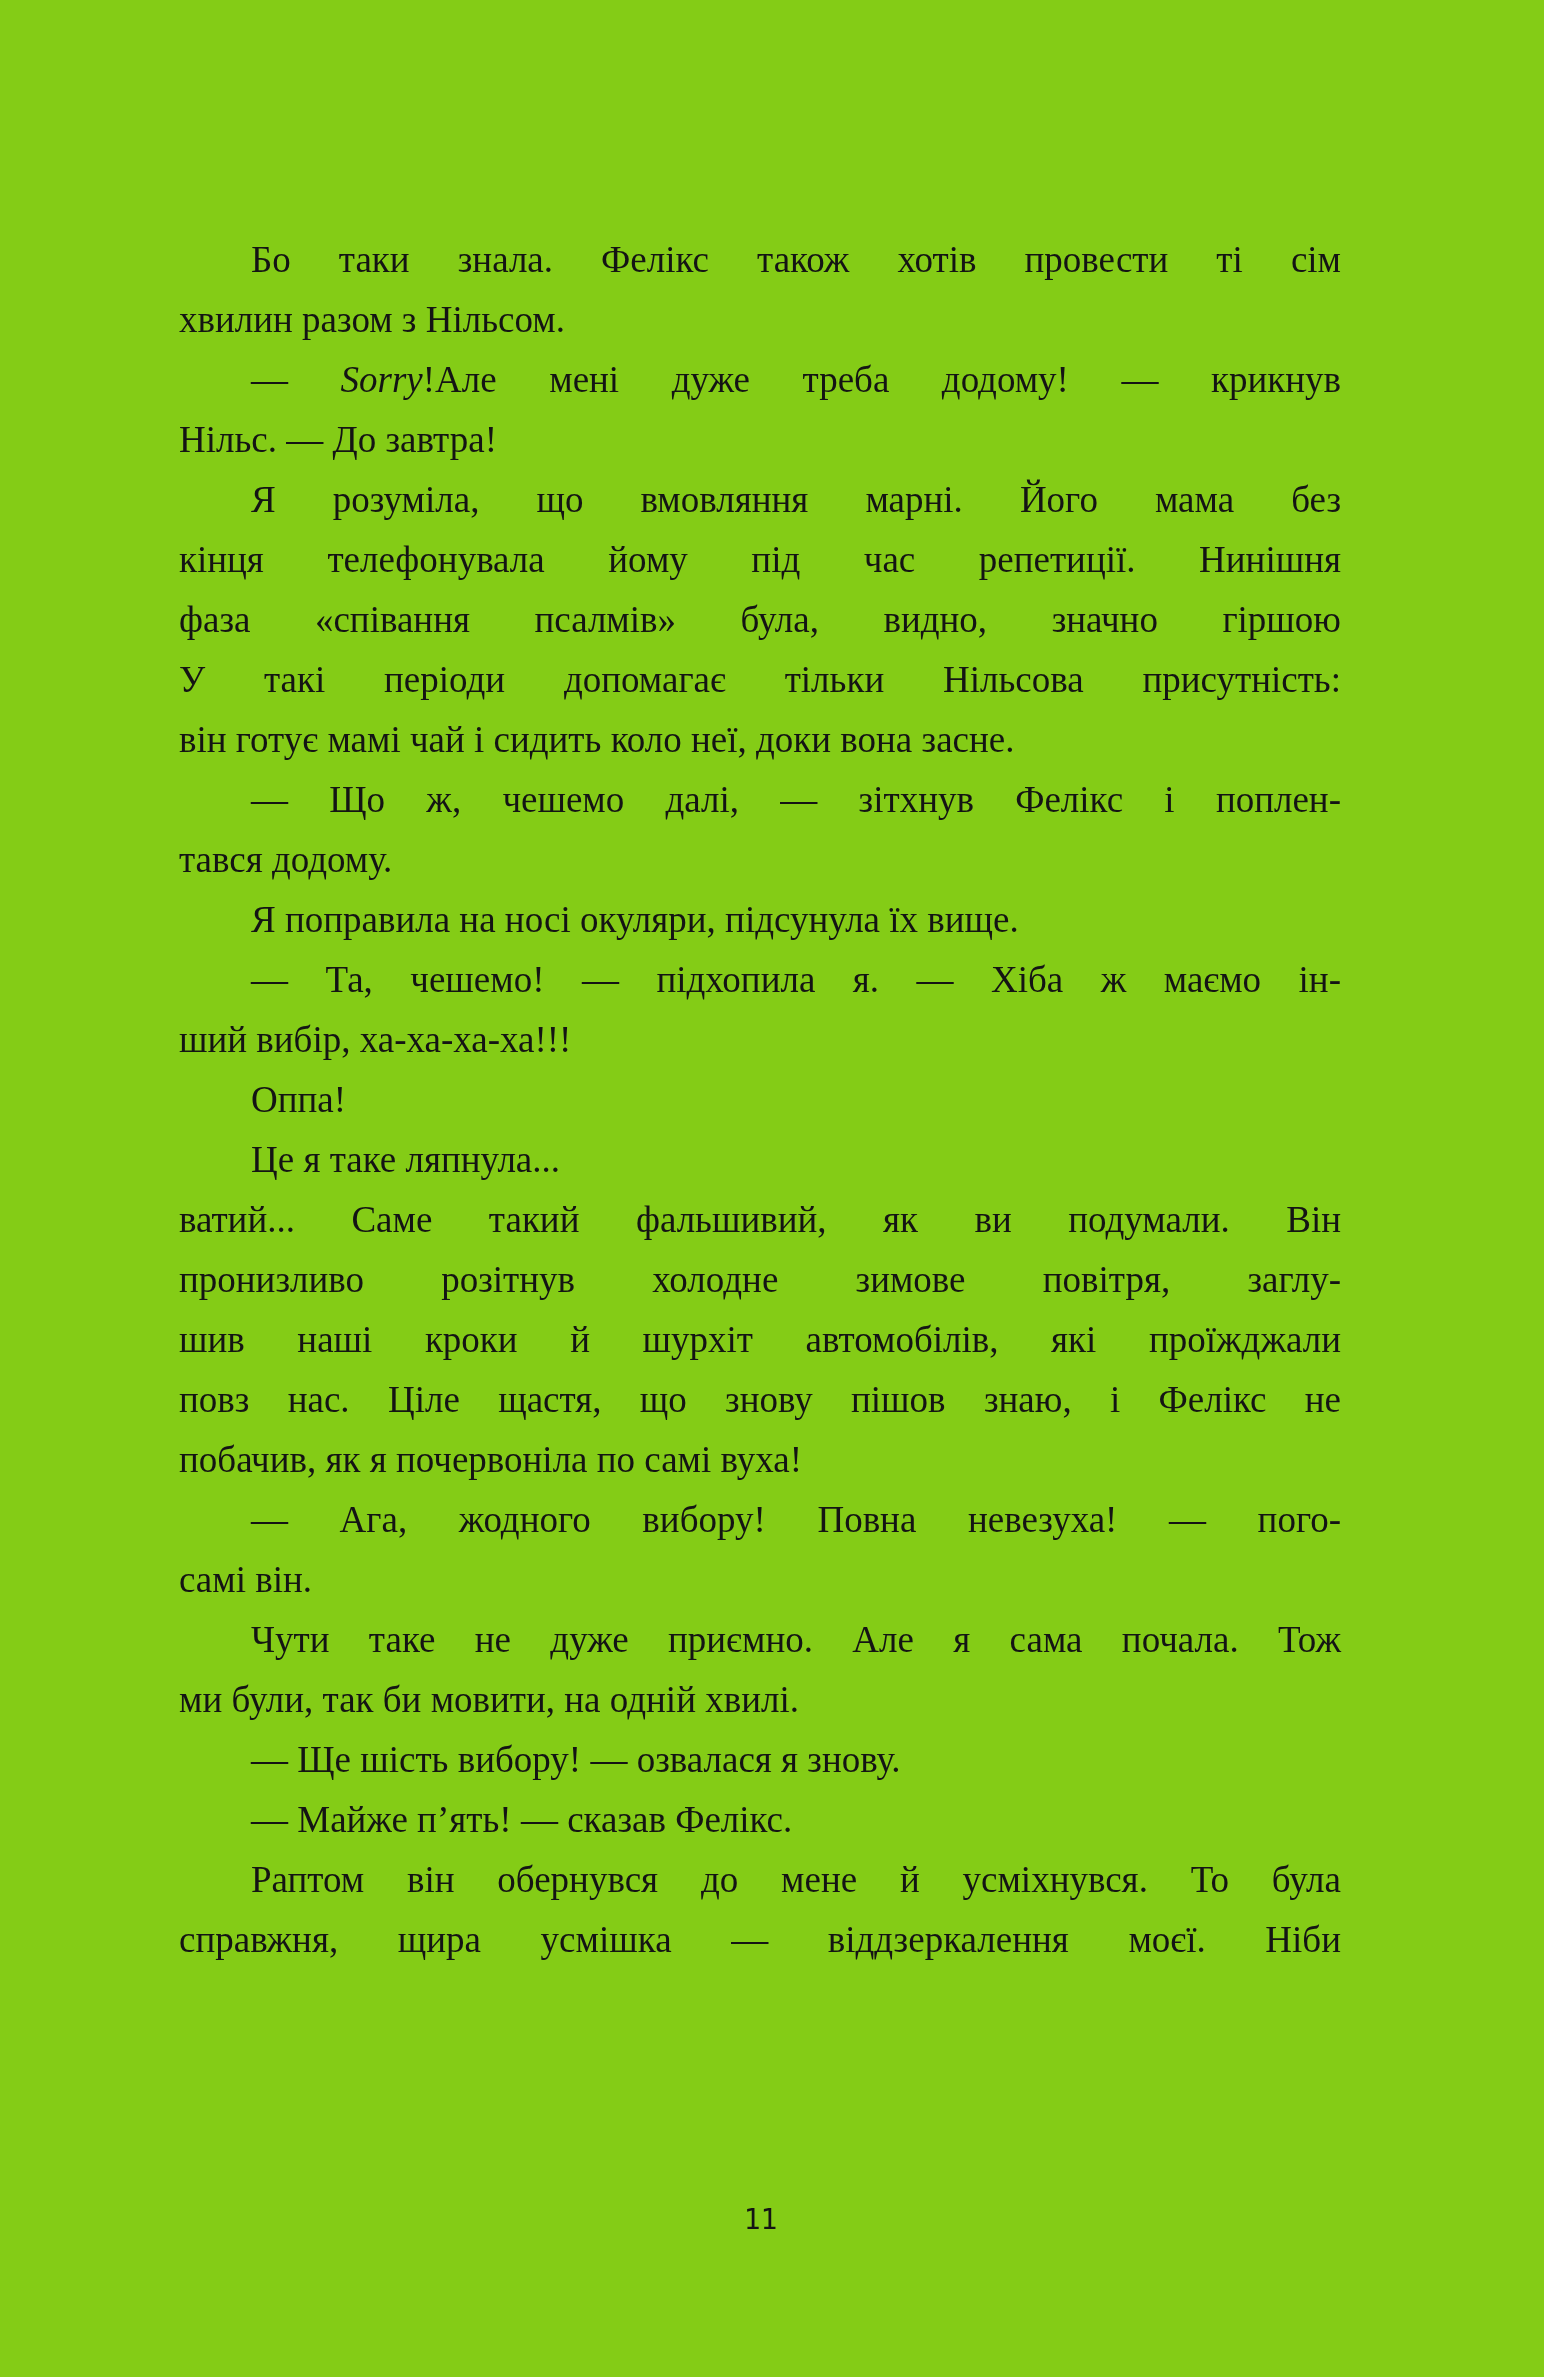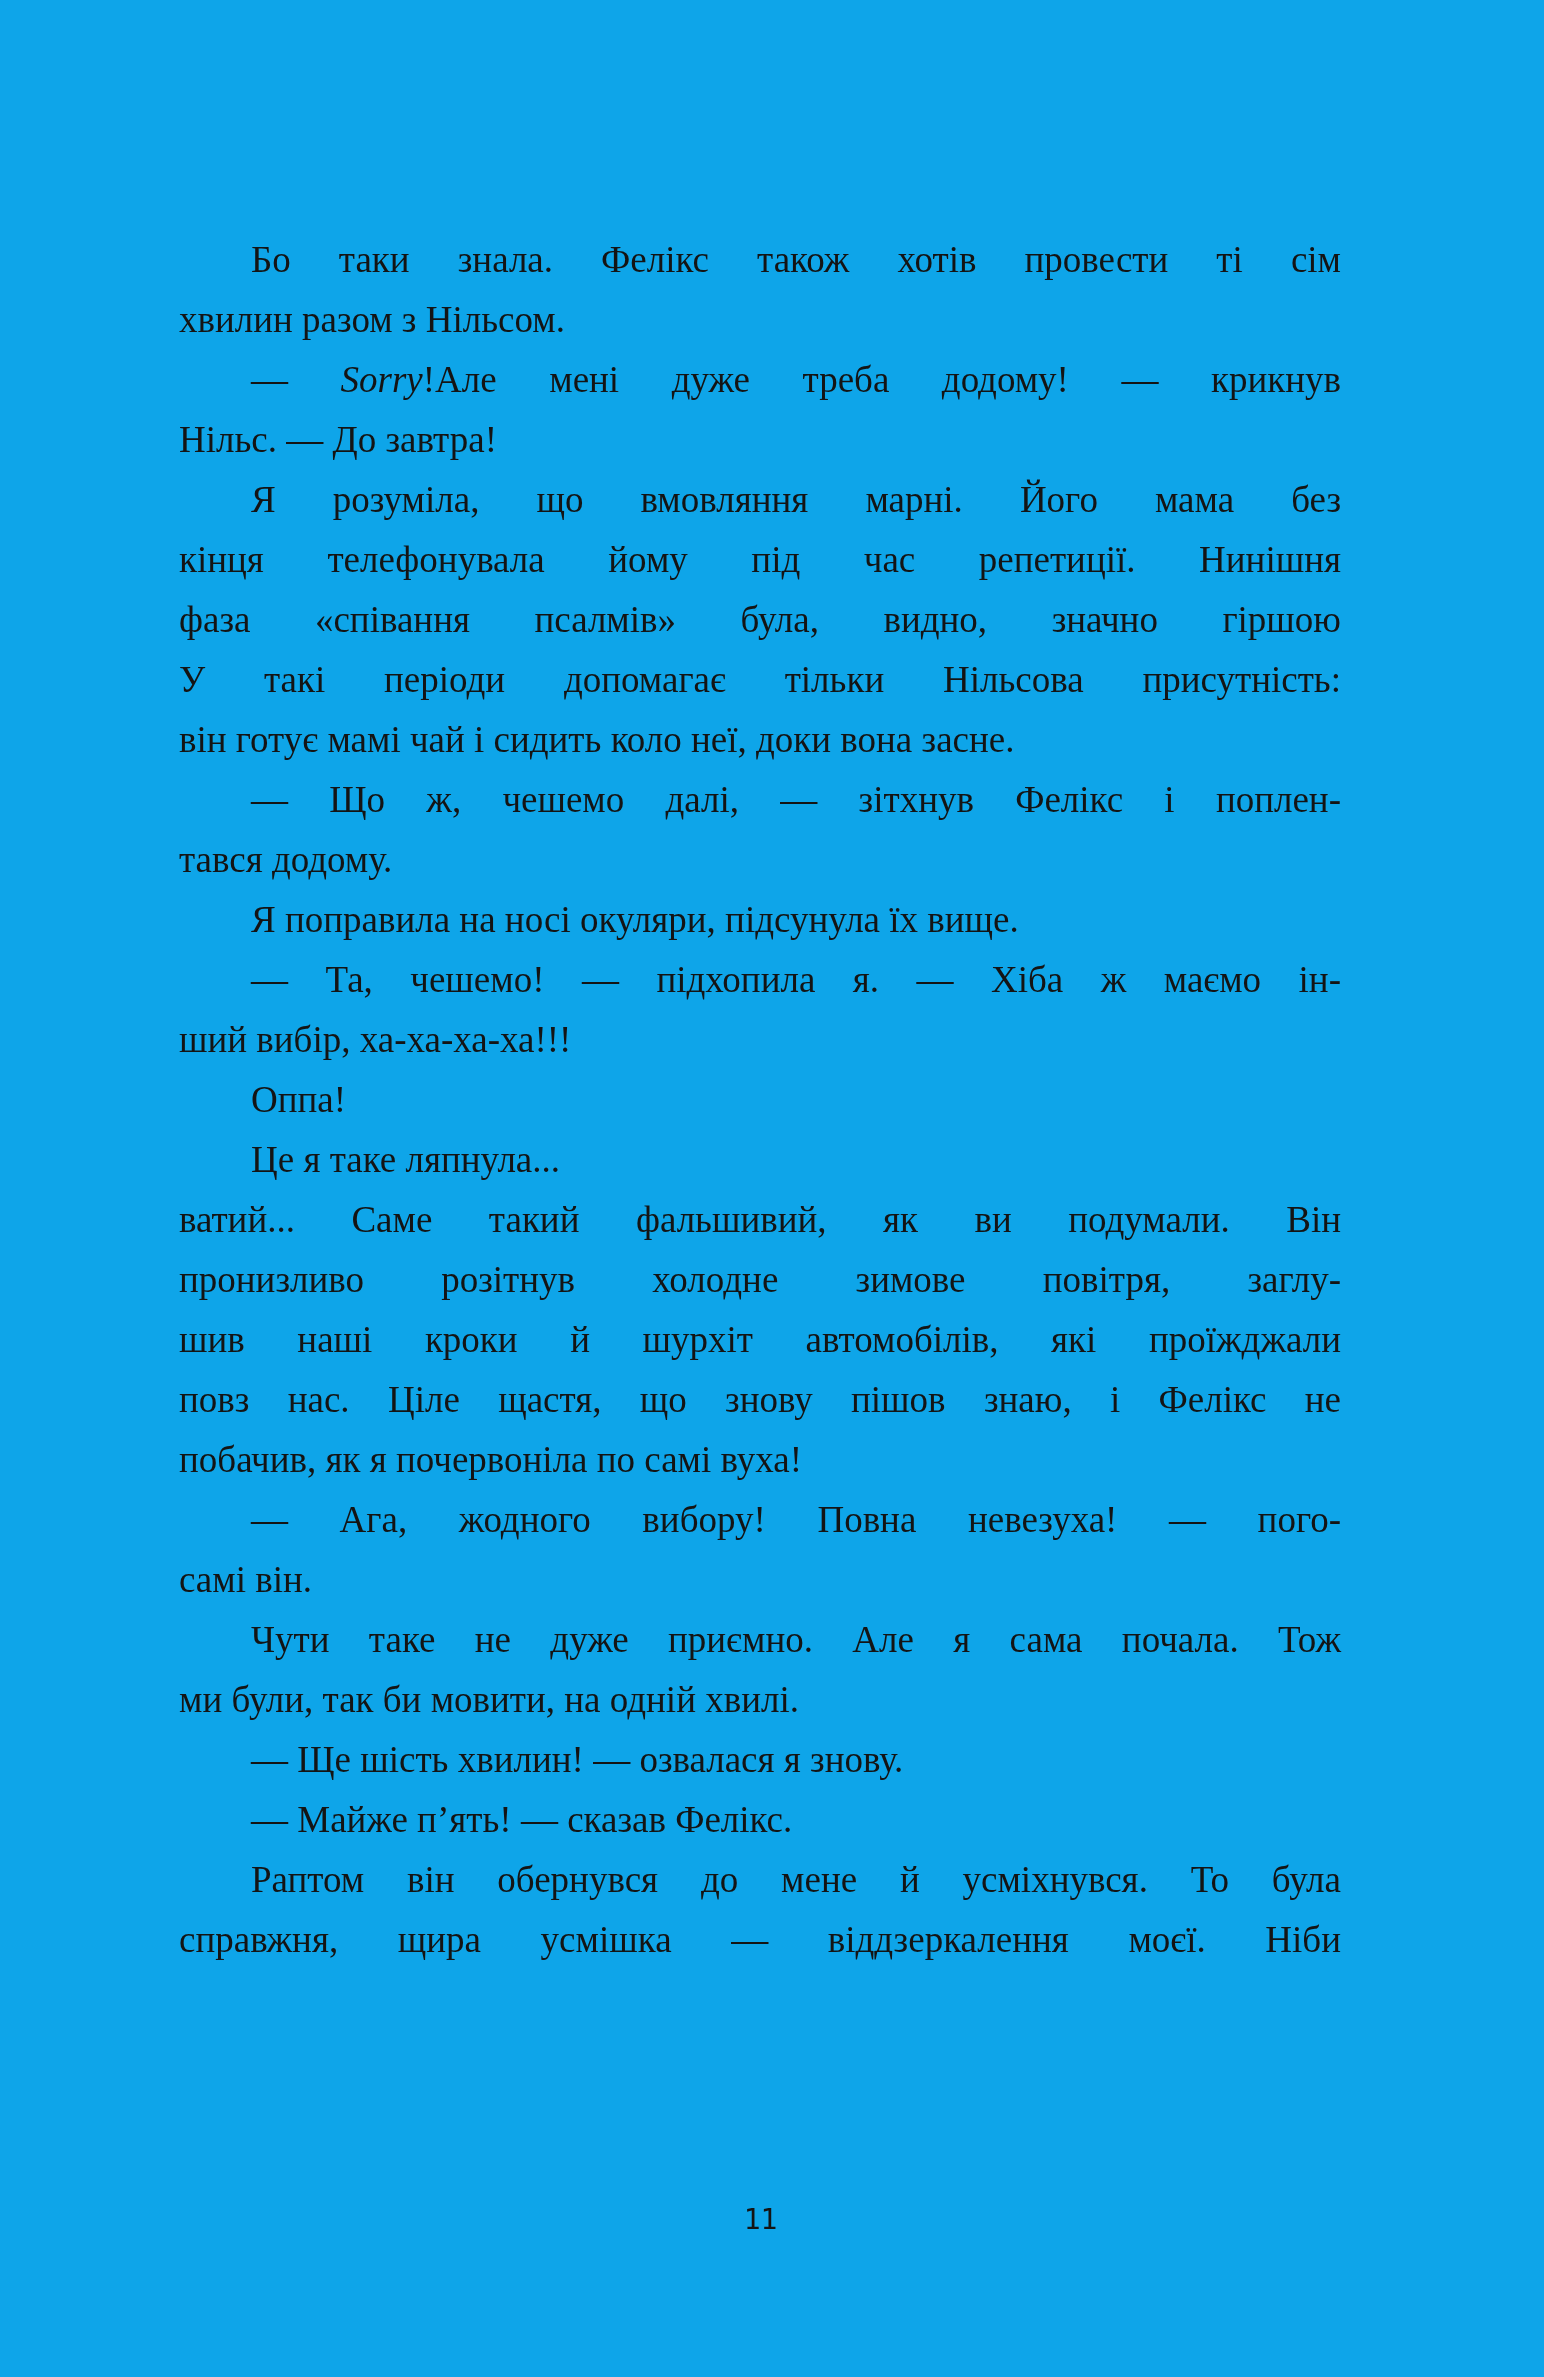--- a/index.html
+++ b/index.html
@@ -12,21 +12,21 @@
       height: 2377px;
       position: relative;
       overflow: hidden;
       color: #141414;
     }
     .page {
       position: absolute;
       left: 0; top: 0;
       width: 1545px;
       height: 2377px;
-      background: #0ea5e9;
+      background: #84cc16;
     }
     .text-block {
       position: absolute;
       left: 179px;
       top: 230px;
       width: 1162px;
       font-family: "Liberation Serif", "DejaVu Serif", serif;
       font-size: 37px;
       line-height: 60px;
       color: #141414;
@@ -88,21 +88,21 @@
     <span class="line jline indent last">Це я таке ляпнула...</span>
     <span class="line jline">ватий... Саме такий фальшивий, як ви подумали. Він</span>
     <span class="line jline">пронизливо розітнув холодне зимове повітря, заглу-</span>
     <span class="line jline">шив наші кроки й шурхіт автомобілів, які проїжджали</span>
     <span class="line jline">повз нас. Ціле щастя, що знову пішов знаю, і Фелікс не</span>
     <span class="line jline last">побачив, як я почервоніла по самі вуха!</span>
     <span class="line jline indent">— Ага, жодного вибору! Повна невезуха! — пого-</span>
     <span class="line jline last">самі він.</span>
     <span class="line jline indent">Чути таке не дуже приємно. Але я сама почала. Тож</span>
     <span class="line jline last">ми були, так би мовити, на одній хвилі.</span>
-    <span class="line jline indent last">— Ще шість хвилин! — озвалася я знову.</span>
+    <span class="line jline indent last">— Ще шість вибору! — озвалася я знову.</span>
     <span class="line jline indent last">— Майже п’ять! — сказав Фелікс.</span>
     <span class="line jline indent">Раптом він обернувся до мене й усміхнувся. То була</span>
     <span class="line jline">справжня, щира усмішка — віддзеркалення моєї. Ніби</span>
   </div>
 
   <div class="page-number">11</div>
 </div>
 
 
 </body></html>

